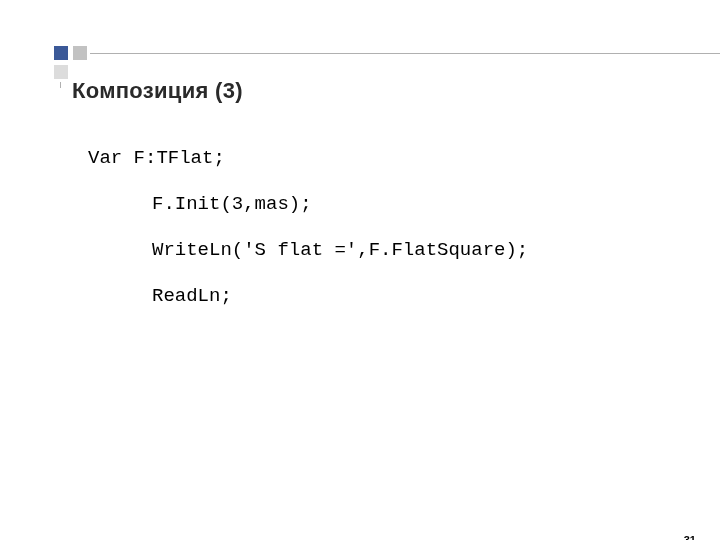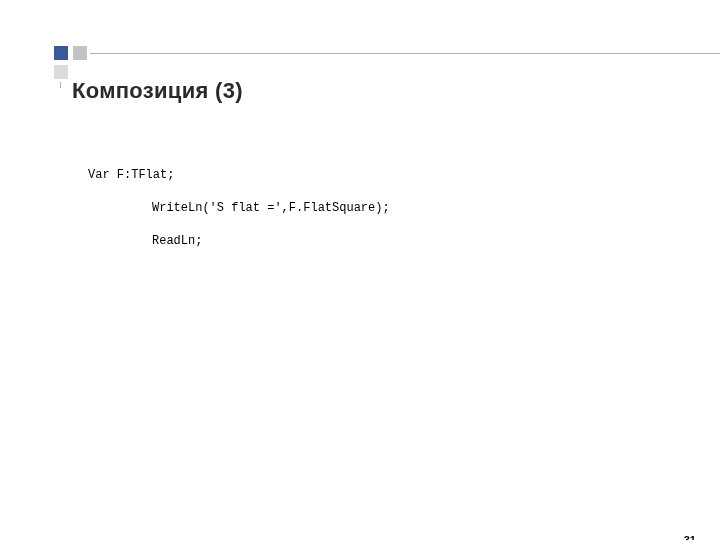--- a/index.html
+++ b/index.html
@@ -65,24 +65,24 @@
       position: absolute;
       top: 48px;
       left: 42px;
       font-size: 22px;
       font-weight: bold;
       color: #2a2a2a;
       letter-spacing: 0.3px;
     }
     .code-block {
       position: absolute;
-      top: 124px;
+      top: 100px;
       left: 48px;
       font-family: "Courier New", monospace;
-      font-size: 12px;
+      font-size: 19px;
       color: #000000;
       line-height: 1.9;
     }
     .code-line {
       white-space: pre;
     }
     .indent {
       padding-left: 64px;
     }
     .page-number {
@@ -102,17 +102,18 @@
   <div class="deco-box-2"></div>
   <div class="deco-box-3"></div>
   <div class="deco-line-top"></div>
   <div class="deco-line-left"></div>
 </div>
 
 <div class="title">Композиция (3)</div>
 
 <div class="code-block">
   <div class="code-line">Var F:TFlat;</div>
+  <div class="code-line indent">F.Init(3,mas);</div>
   <div class="code-line indent">WriteLn('S flat =',F.FlatSquare);</div>
   <div class="code-line indent">ReadLn;</div>
 </div>
 
 <div class="page-number">31</div>
 
 </body></html>

